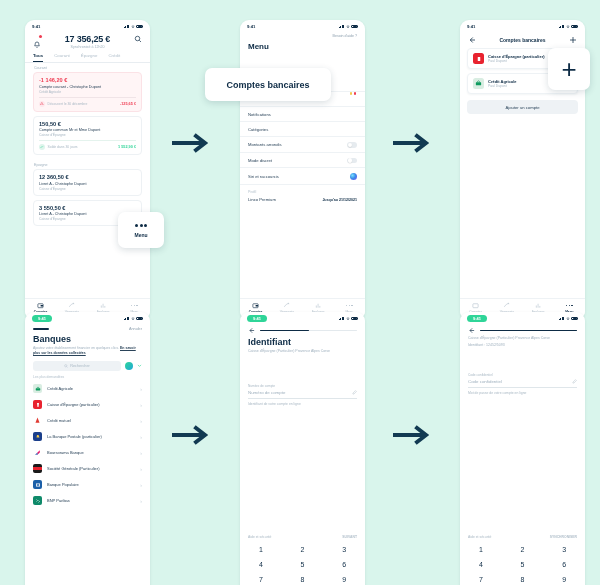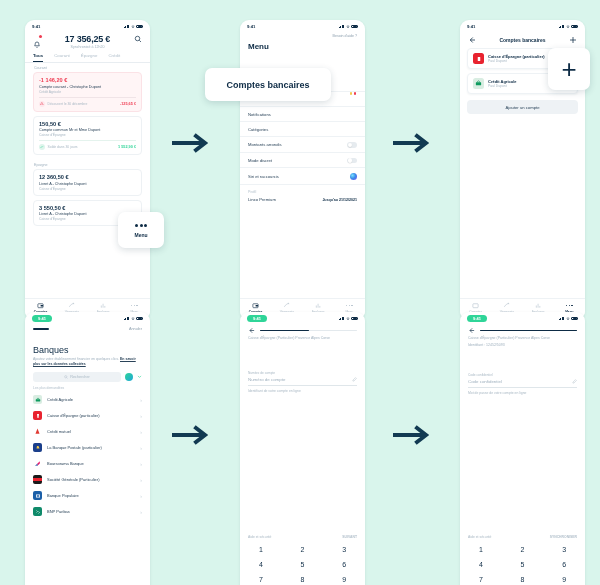--- a/index.html
+++ b/index.html
@@ -148,21 +148,21 @@
   .chev { margin-left:auto; color:#c4d0d9; font-size:5px;}
   .addbtn {
     margin: 6px 7px 0; background:#eef2f5; border-radius: 4px;
     text-align:center; padding: 4.5px 0; font-size: 4.2px; color:#2a4359;
   }
 
   
   .s4-top { display:flex; align-items:center; justify-content:space-between; padding: 2px 8px 0;}
   .progbar { width: 16px; height: 1.6px; background:#0d2b45; border-radius:1px;}
   .cancel { font-size: 3.8px; color:#8d9fae;}
-  .s4-title { font-size: 9px; font-weight: normal; color:#0d2b45; padding: 3px 8px 0; margin-top: 11px;}
+  .s4-title { font-size: 9px; font-weight: bold; color:#0d2b45; padding: 3px 8px 0;}
   .s4-sub { font-size: 3.5px; color:#9fb0be; padding: 2px 8px 0; line-height: 1.5; }
   .s4-sub b { color:#2a4359; text-decoration: underline; }
   .searchrow { display:flex; align-items:center; gap:4px; padding: 4px 8px 0;}
   .searchbox { flex:1; background:#eef2f5; border-radius:3px; height:10px; display:flex; align-items:center; justify-content:center; gap:2px;}
   .searchbox span { font-size:3.8px; color:#a9b8c4;}
   .globe { width:8px; height:8px; border-radius:50%; background: linear-gradient(135deg,#2fd598,#1fa8d8); }
   .banklist-lab { font-size:3.4px; color:#b3c1cc; padding: 4px 8px 2px;}
   .bank-item { display:flex; align-items:center; gap:5px; padding: 3.5px 8px; }
   .bank-item .nm { font-size:4px; color:#2a4359;}
   .bi-logo { width: 9px; height: 9px; border-radius: 2px; flex-shrink:0; display:flex; align-items:center; justify-content:center; font-size:4px; color:#fff; font-weight:bold;}
@@ -648,20 +648,21 @@
       </span>
     </div>
     <div class="s5-top">
       <svg width="7" height="7" viewBox="0 0 16 16">
           <path d="M9.5 3 4.5 8l5 5M4.5 8H14" fill="none" stroke="#0d2b45" stroke-width="1.5"></path>
         </svg>
       <span class="s5-prog">
           <i style="width:50%"></i>
         </span>
     </div>
+    <div class="s5-title">Identifiant</div>
     <div class="s5-sub">Caisse d'Épargne (Particulier) Provence Alpes Corse</div>
 
     <div class="field-wrap">
       <div class="field-lab">Numéro de compte</div>
       <div class="field-row">
         <span class="field-val">Numéro de compte</span>
         <svg width="5" height="5" viewBox="0 0 16 16">
             <path d="M11 2l3 3-8 8H3v-3z" fill="none" stroke="#a9b8c4" stroke-width="1.4"></path>
           </svg>
       </div>

